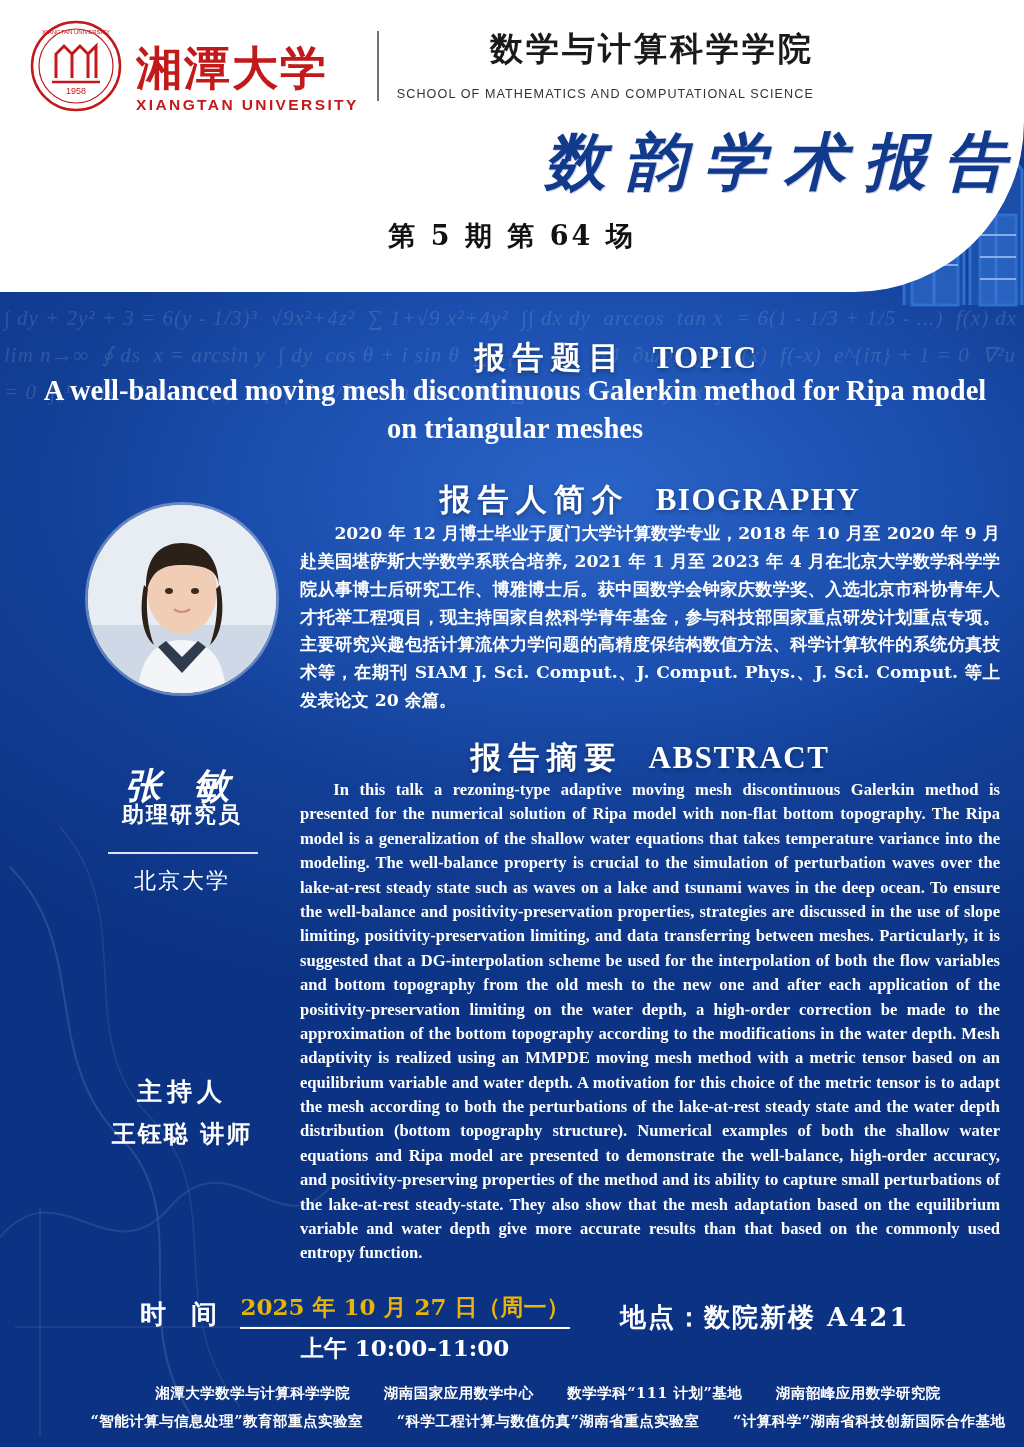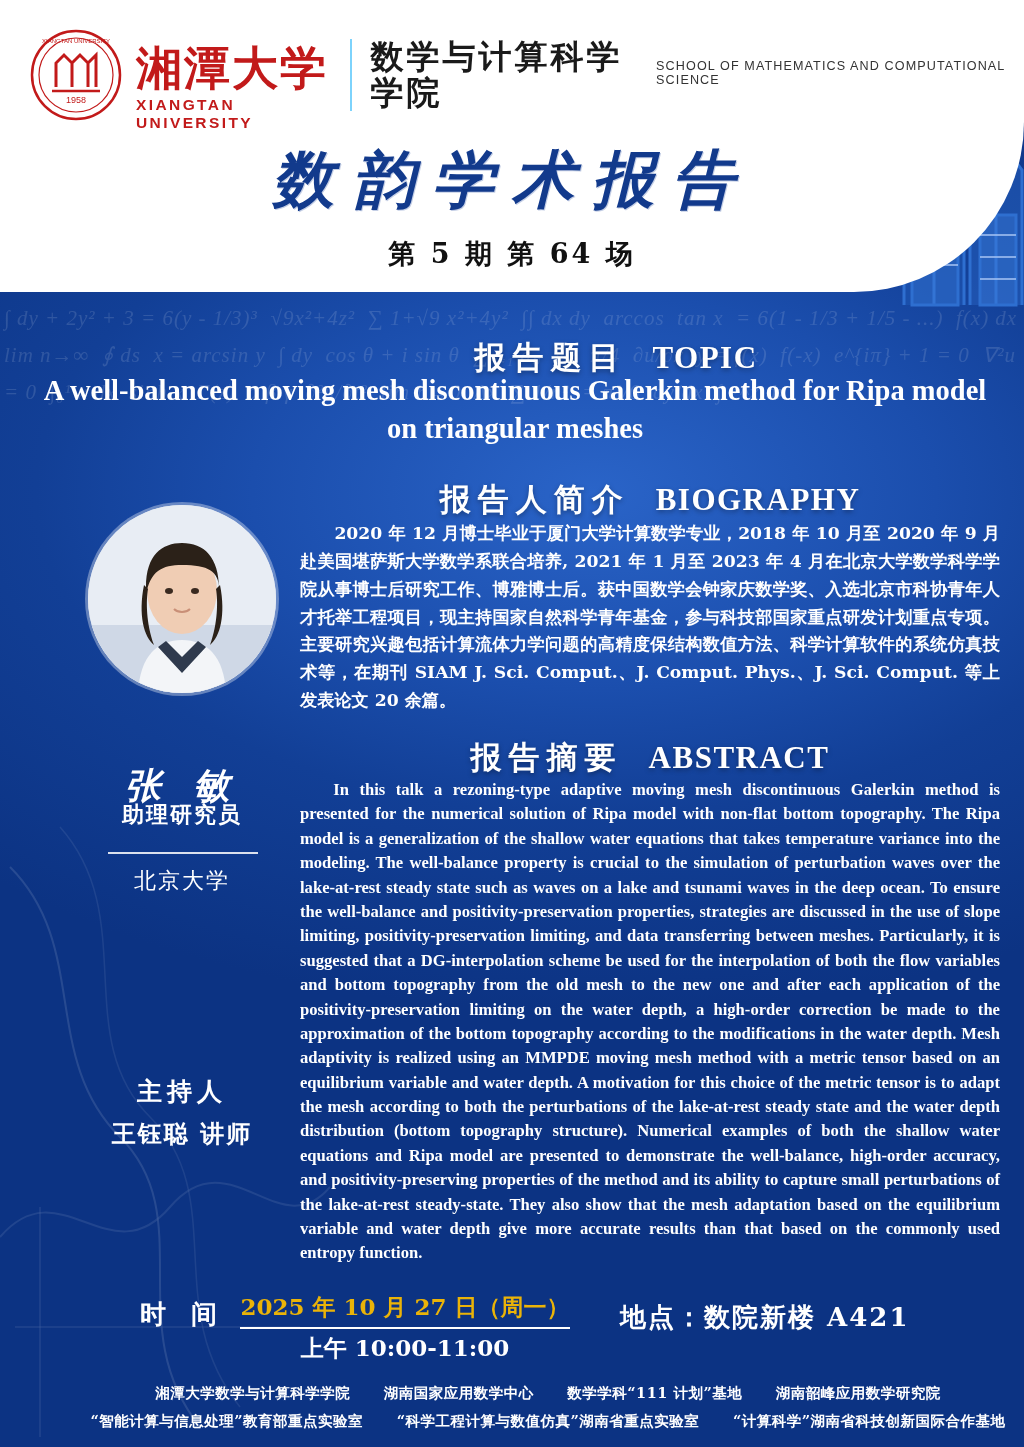--- a/index.html
+++ b/index.html
@@ -110,40 +110,42 @@
   .uni-en {
     font-size: 15.5px;
     color: #c21a1a;
     letter-spacing: 2.4px;
     font-weight: bold;
     margin-top: 4px;
   }
   .school-block {
     margin-left: 18px;
     padding-left: 18px;
-    border-left: 2px solid #7dd3fc;
+    border-left: 2px solid #737373;
     display: flex;
+    flex-direction: column;
     justify-content: center;
+    text-align: right;
   }
   .school-cn {
     font-family: "DejaVu Serif", "Liberation Serif", serif;
     font-size: 33px;
     color: #1a1a1a;
     letter-spacing: 3px;
     font-weight: bold;
     line-height: 1.1;
   }
   .school-en {
     font-size: 12.6px;
     color: #333;
     letter-spacing: 1.1px;
     margin-top: 20px;
   }
   .brush-title {
-    text-align: center;
+    text-align: right;
     margin-top: 6px;
     font-family: "DejaVu Serif", "Liberation Serif", serif;
     font-size: 62px;
     font-weight: bold;
     color: #123a8c;
     letter-spacing: 18px;
     font-style: italic;
     text-shadow: 1px 1px 0 rgba(20,60,150,0.25);
   }
   .issue {

